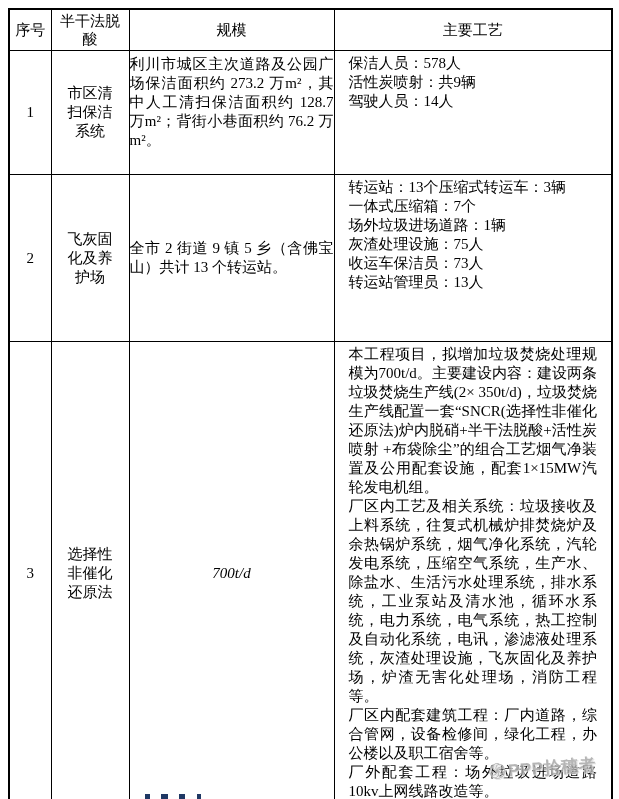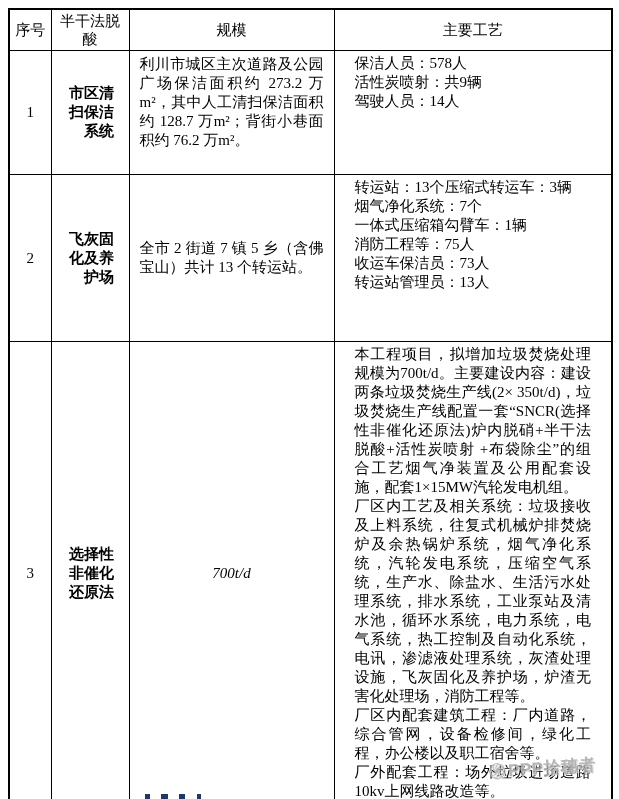--- a/index.html
+++ b/index.html
@@ -33,25 +33,25 @@
     overflow:hidden;
   }
   .doc-table thead tr{height:36px;}
   .doc-table th{text-align:center;vertical-align:middle;line-height:18px;}
   tr.row-1{height:124px;}
   tr.row-2{height:167px;}
   tr.row-3{height:455px;}
 
   td.c-no{text-align:center;vertical-align:middle;}
   td.c-content{vertical-align:middle;}
-  td.c-content .content-inner{width:48px;margin:16px auto;text-align:right;font-weight:bold;}
-  td.c-scale{vertical-align:top;text-align:justify;text-justify:inter-ideograph;padding:4px 10px;}
+  td.c-content .content-inner{width:48px;margin:16px auto;text-align:center;}
+  td.c-scale{vertical-align:top;text-align:justify;text-justify:inter-ideograph;padding:4px 0;}
   td.c-scale.v-middle{vertical-align:middle;}
   td.c-scale.centered{vertical-align:middle;text-align:center;font-style:italic;}
-  td.c-process{vertical-align:top;text-align:left;padding:3px 20px;}
+  td.c-process{vertical-align:top;text-align:left;padding:3px 14px;}
   .c-process .line{white-space:normal;}
   .c-process .para{text-align:justify;text-justify:inter-ideograph;}
 
   .watermark{
     position:absolute;left:488px;top:756px;width:130px;
     display:flex;align-items:center;gap:2px;
     transform:rotate(-4deg);
     color:var(--watermark-color);
     opacity:0.85;
     pointer-events:none;
@@ -109,26 +109,26 @@
             <div class="line">保洁人员：578人</div>
             <div class="line">活性炭喷射：共9辆</div>
             <div class="line">驾驶人员：14人</div>
           </td>
       </tr>
       <tr class="row-2">
         <td class="c-no">2</td>
         <td class="c-content">
           <div class="content-inner">飞灰固化及养护场</div>
         </td>
-        <td class="c-scale v-middle">全市 2 街道 7 镇 5 乡（含佛宝山）共计 13 个转运站。</td>
+        <td class="c-scale v-middle">全市 2 街道 9 镇 5 乡（含佛宝山）共计 13 个转运站。</td>
         <td class="c-process">
             <div class="line">转运站：13个压缩式转运车：3辆</div>
-            <div class="line">烟气净化系统：7个</div>
-            <div class="line">一体式压缩箱勾臂车：1辆</div>
-            <div class="line">消防工程等：75人</div>
+            <div class="line">一体式压缩箱：7个</div>
+            <div class="line">场外垃圾进场道路：1辆</div>
+            <div class="line">灰渣处理设施：75人</div>
             <div class="line">收运车保洁员：73人</div>
             <div class="line">转运站管理员：13人</div>
           </td>
       </tr>
       <tr class="row-3">
         <td class="c-no">3</td>
         <td class="c-content">
           <div class="content-inner">选择性非催化还原法</div>
         </td>
         <td class="c-scale centered">700t/d</td>

